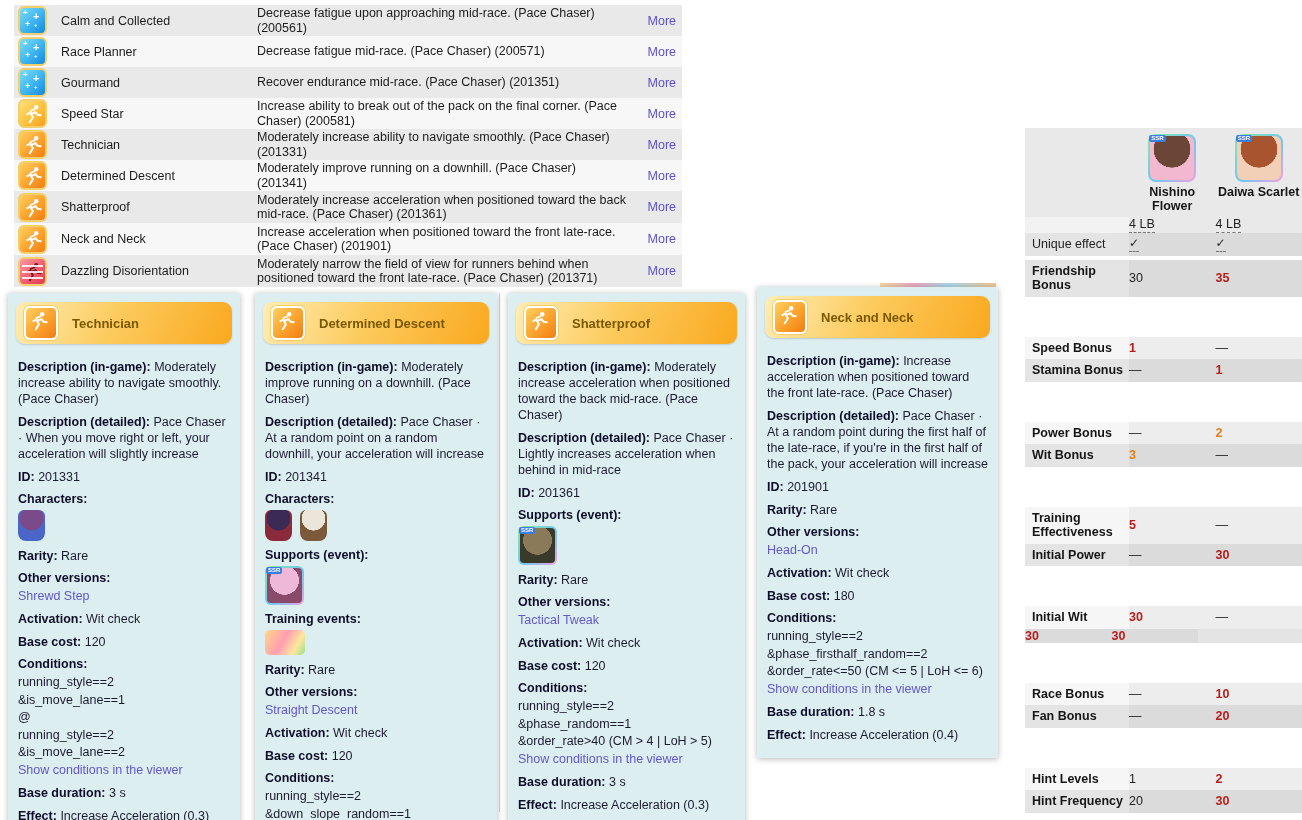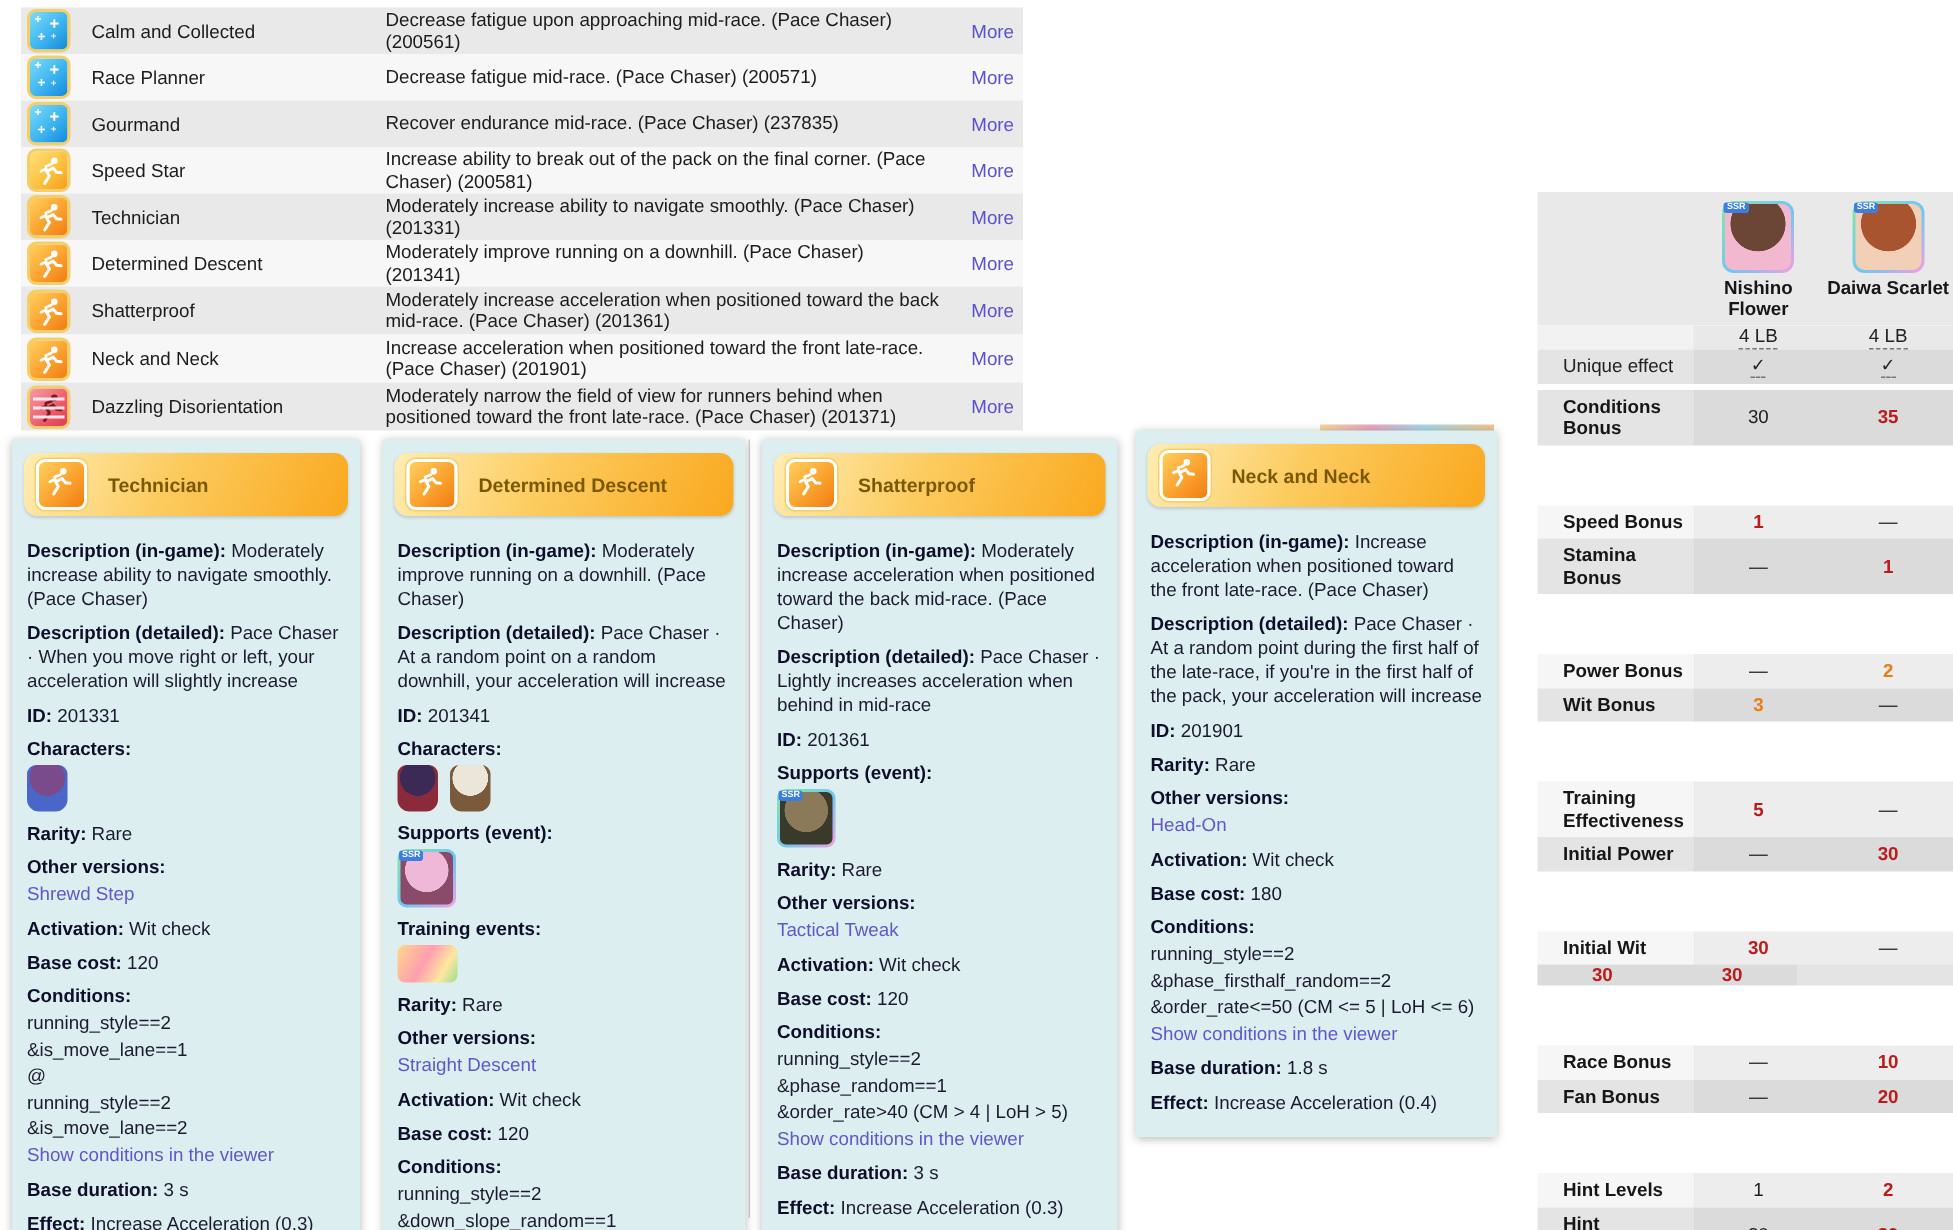--- a/index.html
+++ b/index.html
@@ -52,22 +52,22 @@
     background:linear-gradient(120deg,#ffd88a,#ff9eb0 45%,#ffe7a0 75%,#9adf8a);}
 
   
   .vline{position:absolute;left:499px;top:293px;width:1px;height:519px;background:#cfcfcf;}
   .sliver{position:absolute;left:880px;top:283px;width:116px;height:9px;
     background:linear-gradient(90deg,#f6d8a0,#e8a8c0 30%,#a8d8e8 60%,#f0c890);}
 
   
   .compare{position:absolute;left:1025px;top:128px;width:277px;font-size:12.5px;}
   .crow{display:flex;align-items:stretch;}
-  .crow .lab{width:104px;padding:4px 0 4px 17px;box-sizing:border-box;display:flex;align-items:center;line-height:14.5px;}
-  .crow .val{width:86.5px;display:flex;align-items:center;justify-content:center;background:rgba(0,0,0,.035);}
+  .crow .lab{width:104px;padding:4px 0 4px 7px;box-sizing:border-box;display:flex;align-items:center;line-height:14.5px;}
+  .crow .val{width:86.5px;display:flex;align-items:center;background:rgba(0,0,0,.035);}
   .crow.gray{background:#e4e4e4;}
   .crow.lite{background:#f6f6f6;margin-top:40px;}
   .crow .lab.bold{font-weight:bold;color:#161616;}
   .cgap{height:4px;background:#fff;}
   .chead{display:flex;background:#e9e9e9;padding:6px 0 4px 0;}
   .chead .lab{width:104px;}
   .chead .hcol{width:86.5px;display:flex;flex-direction:column;align-items:center;gap:3px;}
   .avatar{width:44px;height:44px;border-radius:8px;padding:2px;position:relative;cursor:pointer;
     background:linear-gradient(135deg,#8ae6a8,#6fc7f2 55%,#f2a0e0);}
   .avatar-inner{width:100%;height:100%;border-radius:6px;}
@@ -108,21 +108,21 @@
         <a class="smore">More</a>
       </div>
       <div class="srow dark">
         <span class="skill-icon recovery-blue">
           <span class="sparkle" style="font-size: 8px; left: 3px; top: 2px;">+</span>
           <span class="sparkle" style="font-size: 11px; left: 13px; top: 5px;">+</span>
           <span class="sparkle" style="font-size: 6px; left: 14px; top: 14px;">+</span>
           <span class="sparkle" style="font-size: 9px; left: 5px; top: 13px;">+</span>
         </span>
         <span class="sname">Gourmand</span>
-        <span class="sdesc">Recover endurance mid-race. (Pace Chaser) (237835)</span>
+        <span class="sdesc">Recover endurance mid-race. (Pace Chaser) (201351)</span>
         <a class="smore">More</a>
       </div>
       <div class="srow">
         <span class="skill-icon runner-gold">
           <svg width="22" height="22" viewBox="0 0 24 24">
             <circle cx="15.5" cy="4.6" r="2.4" fill="#fff"></circle>
             <path d="M8.5 21l3.4-5.4-2-3.4 4.8-2.3 2.4 3 3.3.4" stroke="#fff" stroke-width="2.2" fill="none" stroke-linecap="round" stroke-linejoin="round"></path>
             <path d="M5.8 12.2l3.8-1.9M13.4 7l-4.2 1.7" stroke="#fff" stroke-width="2" stroke-linecap="round"></path>
           </svg>
         </span>
@@ -315,21 +315,21 @@
         <div class="lab">Unique effect</div>
         <div class="val">
           <span>✓</span>
         </div>
         <div class="val">
           <span>✓</span>
         </div>
       </div>
       <div class="cgap"></div>
       <div class="crow gray">
-        <div class="lab bold">Conditions Bonus</div>
+        <div class="lab bold">Friendship Bonus</div>
         <div class="val">30</div>
         <div class="val boldv">35</div>
       </div>
       <div class="crow lite">
         <div class="lab bold">Speed Bonus</div>
         <div class="val boldv">1</div>
         <div class="val">—</div>
       </div>
       <div class="crow gray">
         <div class="lab bold">Stamina Bonus</div>

